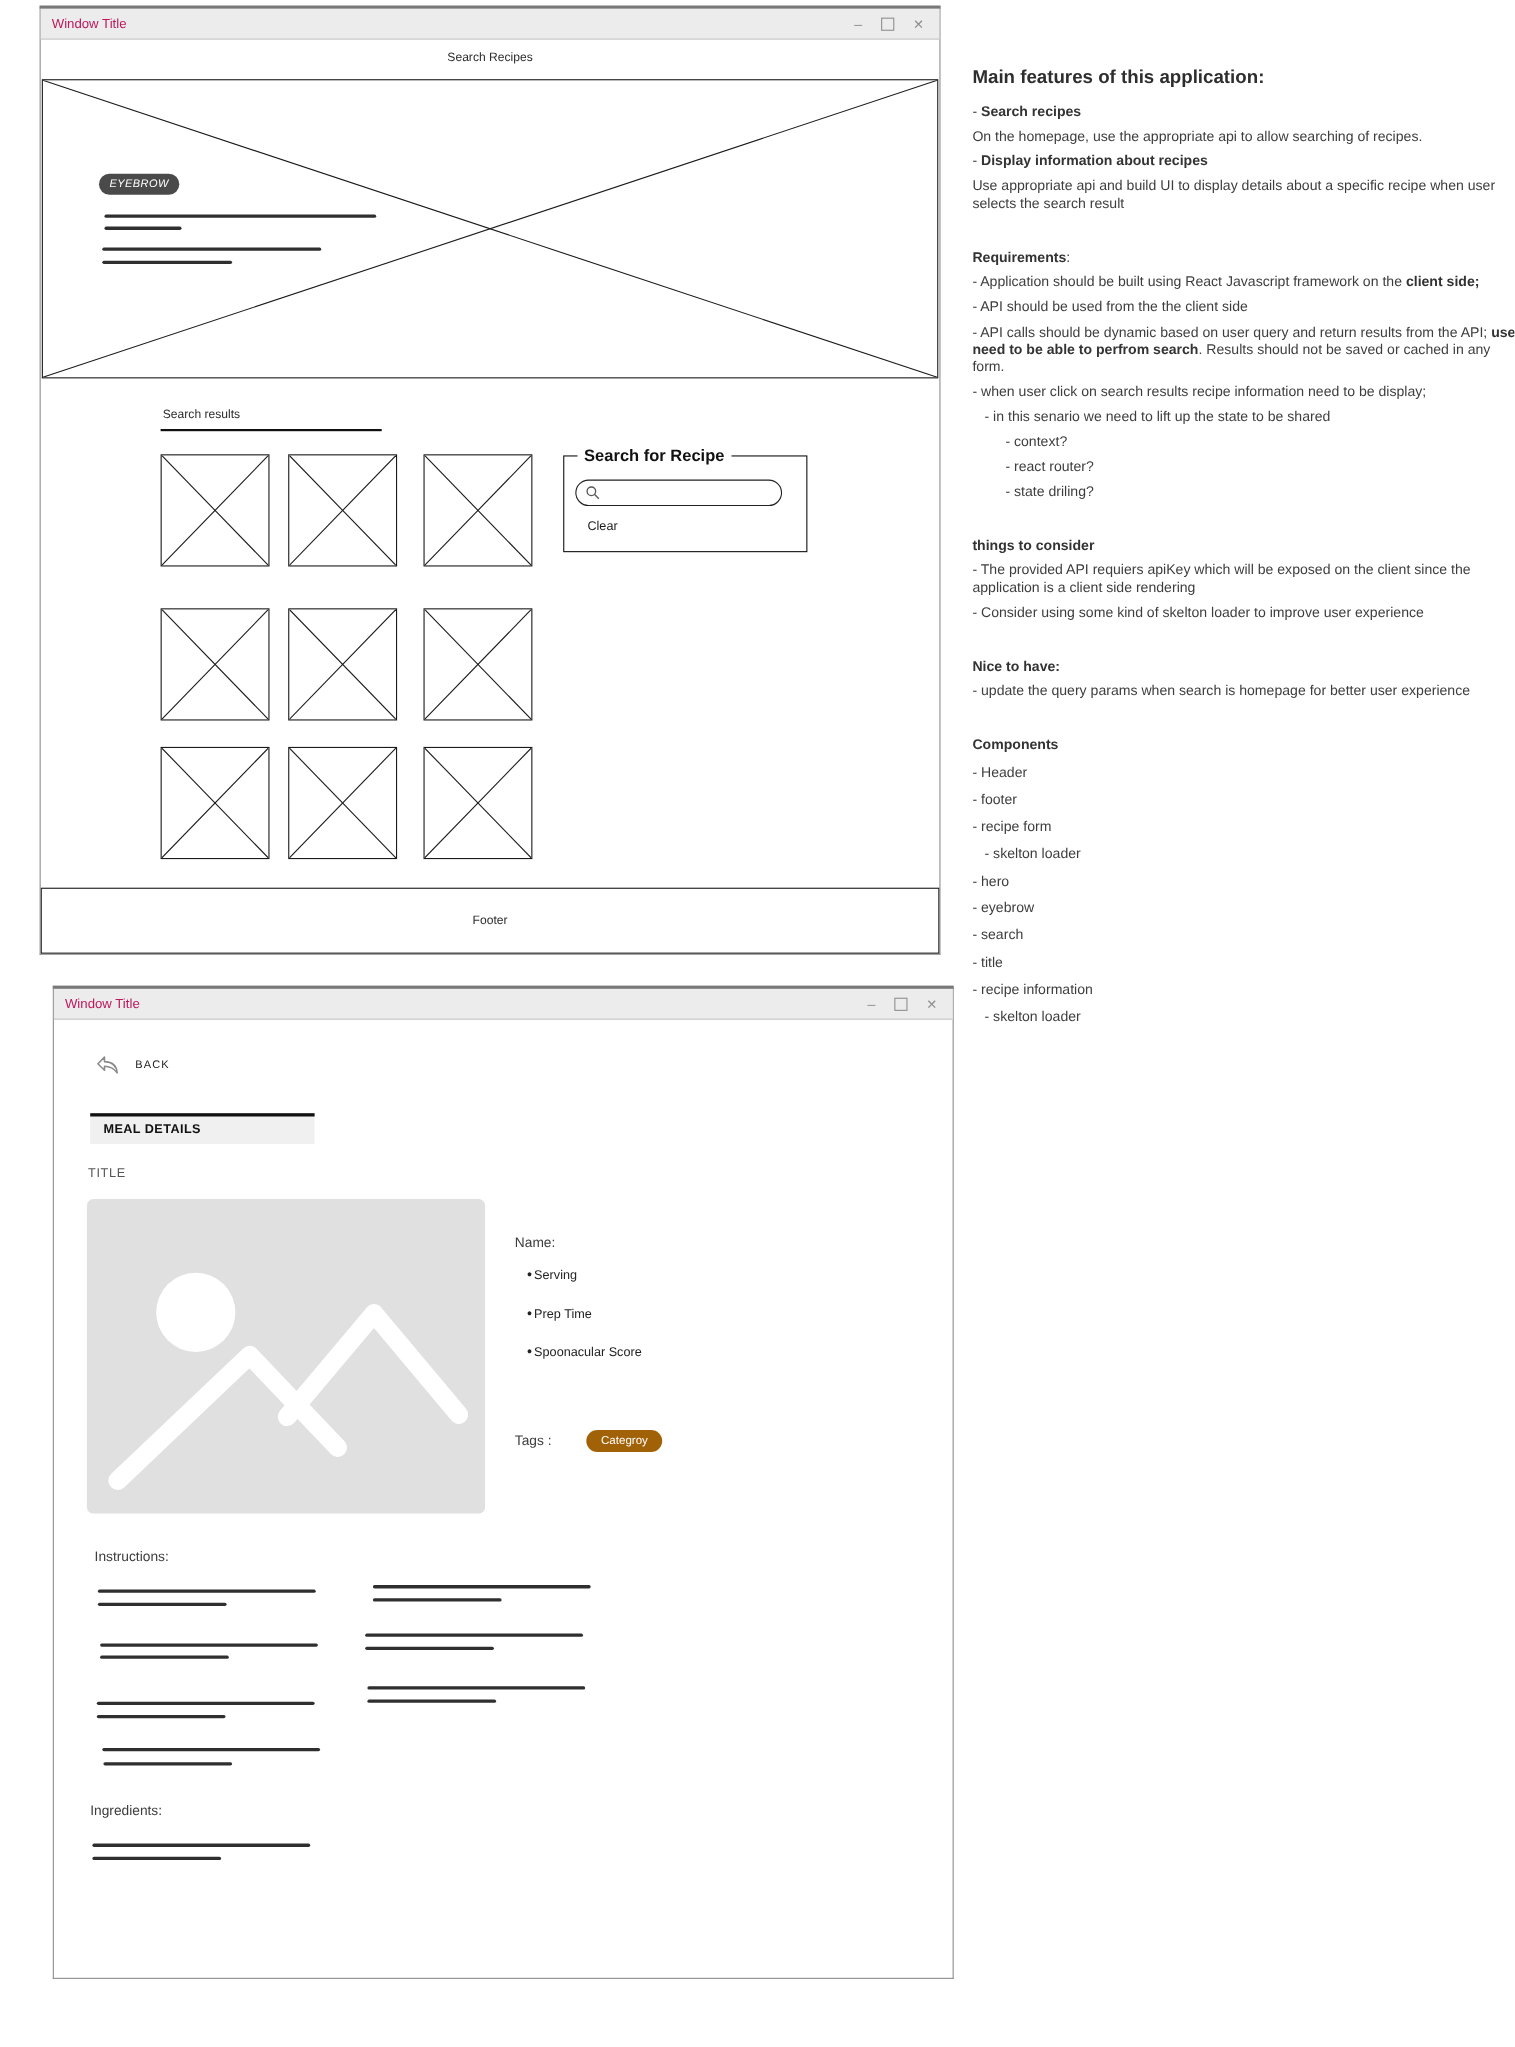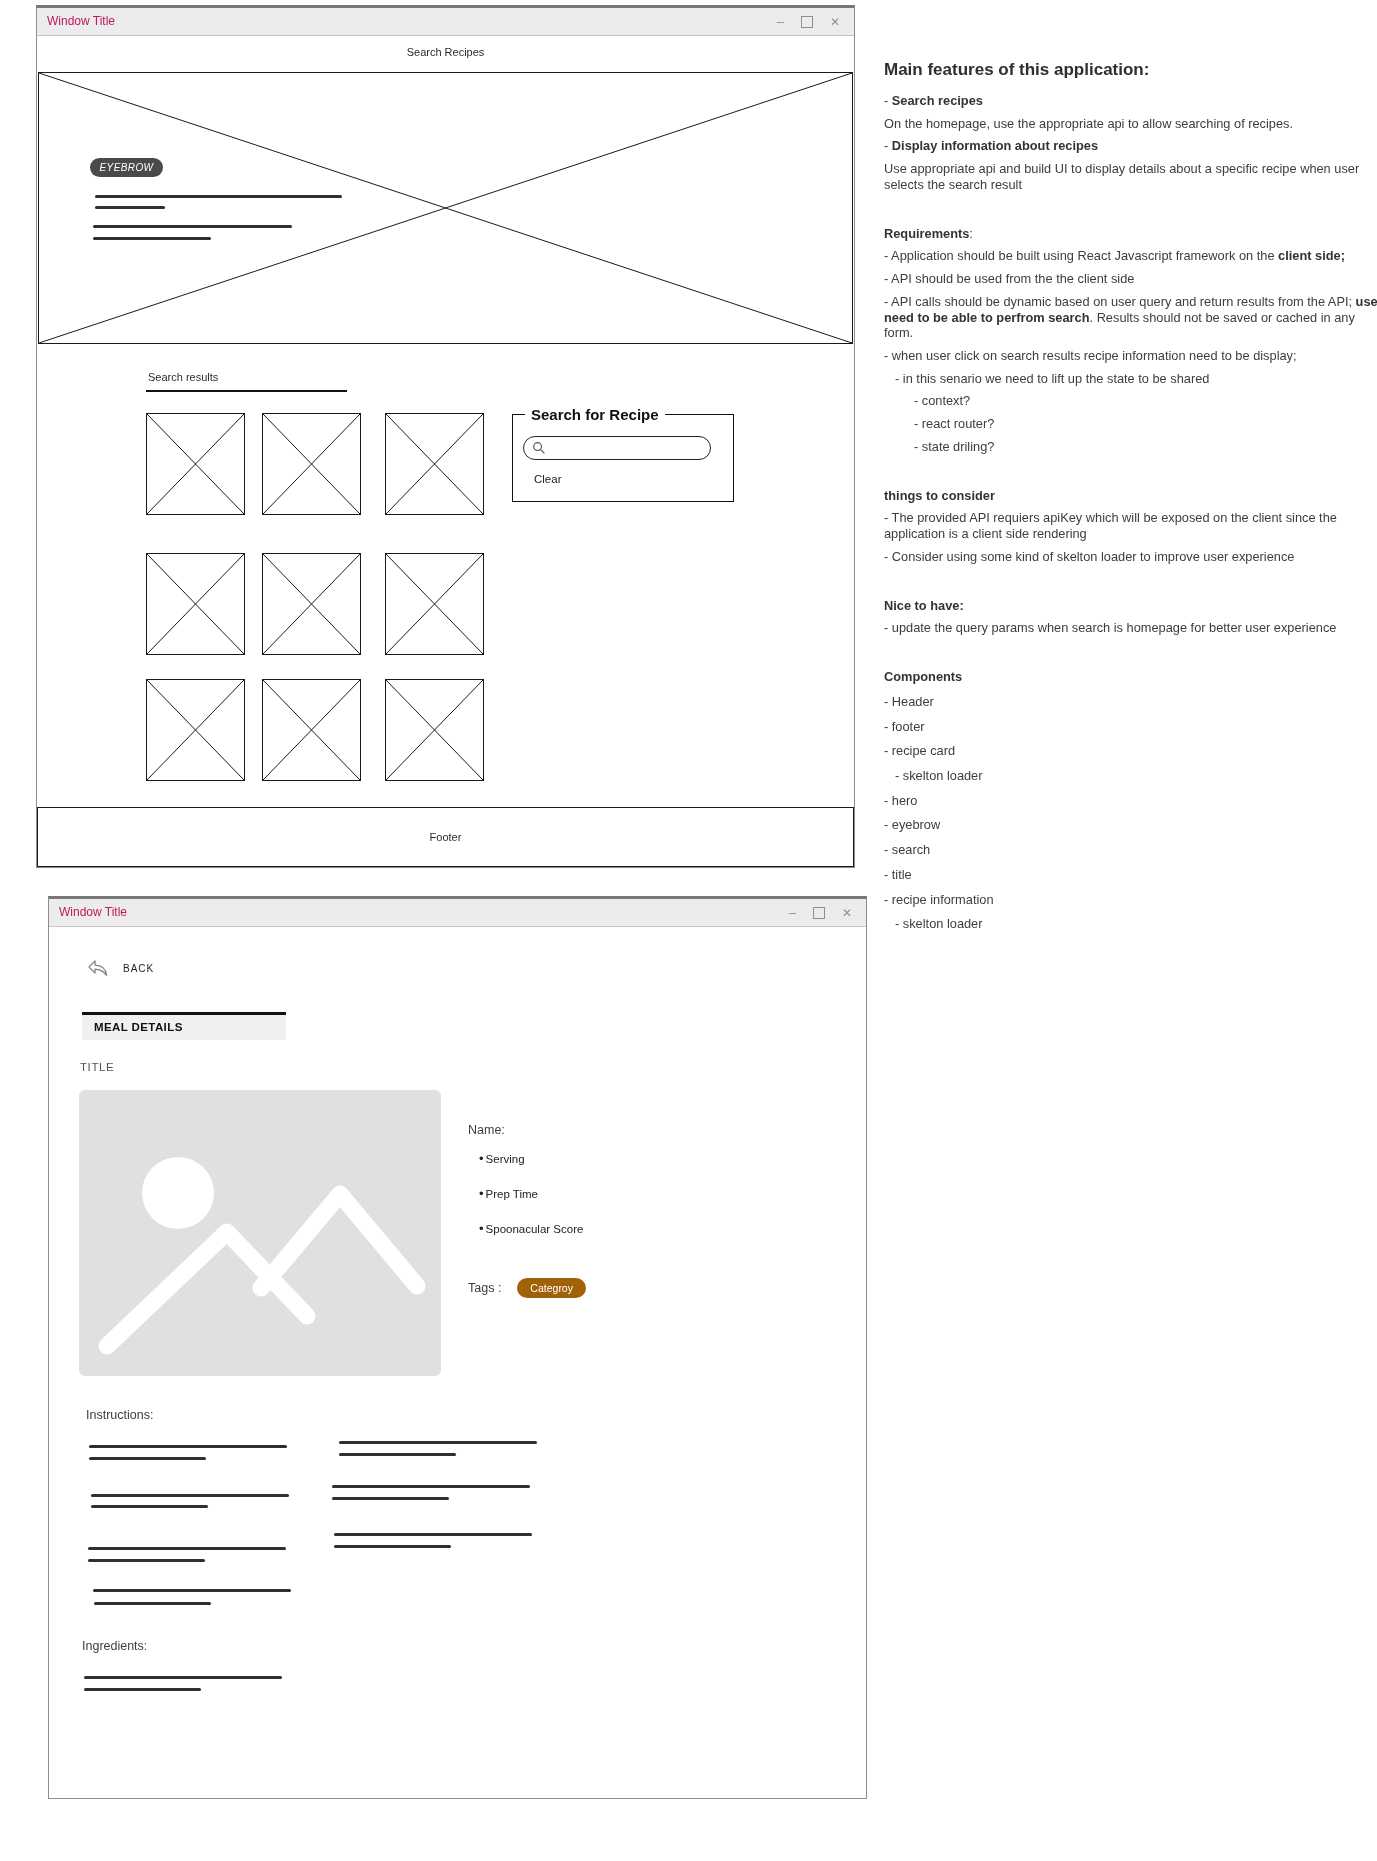--- a/index.html
+++ b/index.html
@@ -49,21 +49,21 @@
   .back-row{position:absolute;left:37px;top:60px;display:flex;align-items:center;gap:14px;cursor:pointer;}
   .back-label{font-size:10px;letter-spacing:1px;color:#222;}
   .meal-tab{position:absolute;left:33px;top:113px;width:204px;border-top:3px solid #111;background:#f0f0f0;
             padding:6px 0 7px 12px;box-sizing:border-box;font-size:11.5px;font-weight:bold;letter-spacing:.4px;color:#111;}
   .title-ph{position:absolute;left:31px;top:162px;font-size:11.5px;letter-spacing:.6px;color:#555;}
   .img-ph{position:absolute;left:30px;top:191px;width:362px;height:286px;background:#e0e0e0;border-radius:6px;overflow:hidden;}
   .name-label{position:absolute;left:419px;top:196px;font-size:12.5px;color:#3d3d3d;margin-top:28px;}
   .bullets{position:absolute;left:430px;top:252px;}
   .bullet{font-size:11.5px;color:#222;margin-bottom:20px;}
   .bullet::before{content:"\2022 ";font-size:13px;margin-right:2px;}
-  .tags-row{position:absolute;left:419px;top:379px;display:flex;align-items:center;gap:16px;}
+  .tags-row{position:absolute;left:419px;top:401px;display:flex;align-items:center;gap:32px;}
   .tags-label{font-size:12.5px;color:#3d3d3d;}
   .tag-chip{background:#a16207;color:#fff;font-size:10.5px;border-radius:11px;padding:4px 13px;cursor:pointer;}
   .instructions-label{position:absolute;left:37px;top:509px;font-size:12.5px;color:#3d3d3d;}
   .ingredients-label{position:absolute;left:33px;top:740px;font-size:12.5px;color:#3d3d3d;}
 
   .i-l{position:absolute;height:3.2px;background:#2f2f2f;border-radius:2px;}
   .w-long{width:198px;} .w-short{width:117px;}
 
   
   .notes{position:absolute;left:884px;top:60px;width:500px;}
@@ -260,21 +260,21 @@
       <div class="nb i2"><span>- react router?</span></div>
       <div class="nb i2"><span>- state driling?</span></div>
       <div class="nb gap"><b>things to consider</b></div>
       <div class="nb "><span>- The provided API requiers apiKey which will be exposed on the client since the application is a client side rendering</span></div>
       <div class="nb "><span>- Consider using some kind of skelton loader to improve user experience</span></div>
       <div class="nb gap"><b>Nice to have:</b></div>
       <div class="nb tight"><span>- update the query params when search is homepage for better user experience</span></div>
       <div class="nb gap"><b>Components</b></div>
       <div class="nb li"><span>- Header</span></div>
       <div class="nb li"><span>- footer</span></div>
-      <div class="nb li"><span>- recipe card</span></div>
+      <div class="nb li"><span>- recipe form</span></div>
       <div class="nb li i1"><span>- skelton loader</span></div>
       <div class="nb li"><span>- hero</span></div>
       <div class="nb li"><span>- eyebrow</span></div>
       <div class="nb li"><span>- search</span></div>
       <div class="nb li"><span>- title</span></div>
       <div class="nb li"><span>- recipe information</span></div>
       <div class="nb li i1"><span>- skelton loader</span></div>
     </div>
 
 </div>

